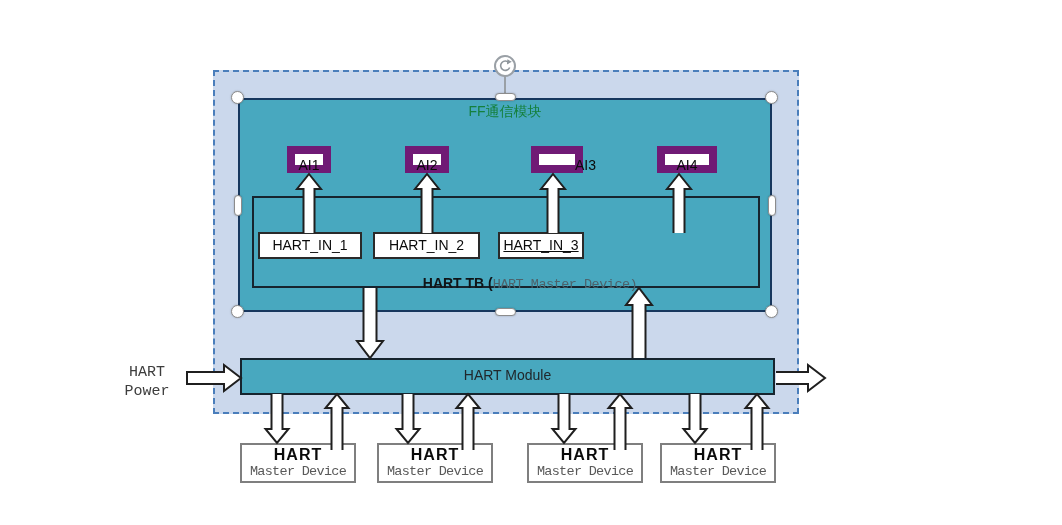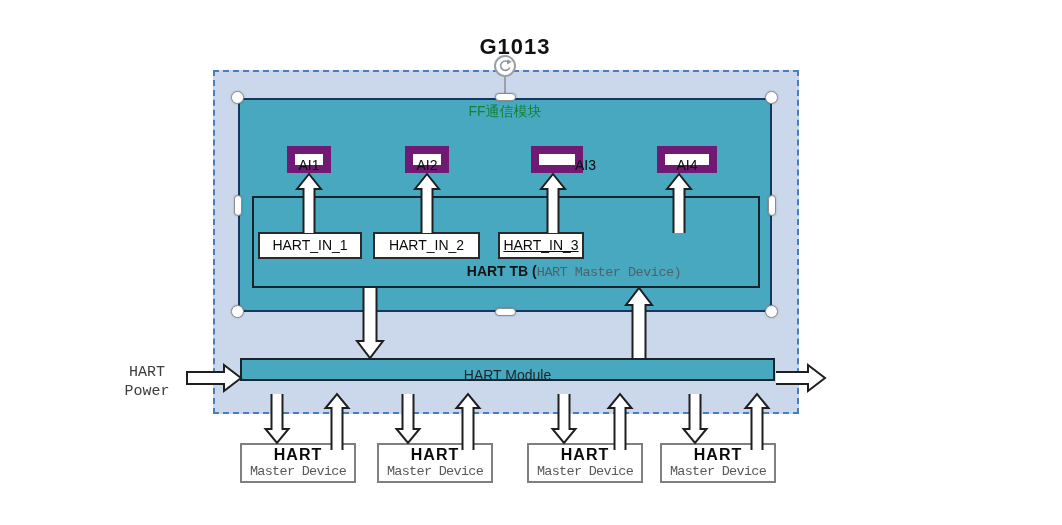--- a/index.html
+++ b/index.html
@@ -13,26 +13,26 @@
   #title{left:415px;top:34px;width:200px;text-align:center;font-size:22px;font-weight:bold;
     color:#111;letter-spacing:1px;}
   #outer-box{left:213px;top:70px;width:586px;height:344px;background:var(--panel);
     border:2px dashed var(--outerBorder);}
   #teal-box{left:238px;top:98px;width:534px;height:214px;background:var(--teal);
     border:2px solid var(--tealBorder);}
   #ff-label{left:238px;top:103px;width:534px;text-align:center;font-size:14px;color:#15803d;}
   .ai-box{top:146px;height:27px;background:#fff;border:8px solid #701a75;text-align:center;
     font-size:14px;line-height:23px;color:#0a0a0a;}
   #hart-tb{left:252px;top:196px;width:508px;height:92px;border:2px solid #16242e;}
-  #tb-label{left:252px;top:262px;width:556px;text-align:center;white-space:nowrap;margin-left:44px;}
+  #tb-label{left:252px;top:274px;width:556px;text-align:center;white-space:nowrap;}
   #tb-label .pre{font-size:14px;font-weight:600;color:#101417;}
   #tb-label .suf{font-family:"Liberation Mono",monospace;font-size:13.5px;color:#4c636c;letter-spacing:-0.5px;}
   .hin-box{top:232px;height:27px;background:#fff;border:2px solid #2a2a2a;text-align:center;
     font-size:14px;line-height:23px;color:#0a0a0a;}
-  #hart-bar{left:240px;top:358px;width:535px;height:23px;background:var(--teal);
+  #hart-bar{left:240px;top:358px;width:535px;height:37px;background:var(--teal);
     border:2px solid #16242e;text-align:center;font-size:14px;line-height:30px;color:#20272b;}
   .io-label{font-family:"Liberation Mono",monospace;color:#3d3d3d;text-align:center;line-height:19px;}
   #label-left{left:108px;top:363px;width:78px;font-size:15px;}
   #label-right{left:816px;top:362px;width:108px;font-size:13px;letter-spacing:-0.5px;}
   .md-box{top:443px;width:116px;height:40px;background:#fff;border:2px solid #7f7f7f;text-align:center;}
   .md-box .l1{font-size:16px;font-weight:bold;color:#0a0a0a;letter-spacing:1px;margin-top:1px;line-height:18px;}
   .md-box .l2{font-family:"Liberation Mono",monospace;font-size:13.5px;color:var(--grayText);
     letter-spacing:-0.7px;line-height:16px;}
   #arrow-layer{left:0;top:0;pointer-events:none;}
   .handle{position:absolute;box-sizing:border-box;background:#fff;border:1.5px solid #8c8c8c;
@@ -41,21 +41,20 @@
   .h-pill{border-radius:4px;}
   #rotate-stem{left:504px;top:76px;width:2px;height:17px;background:#9aa0a6;}
   #rotate-handle{left:494px;top:55px;width:22px;height:22px;border-radius:50%;background:#fff;
     border:2px solid #9aa0a6;}
 </style>
 </head>
 <body>
 
 <div id="canvas">
 
-  <div class="abs" id="title">G1013</div>
 
   <div class="abs" id="outer-box"></div>
 
   <div class="abs" id="teal-box"></div>
   <div class="abs" id="ff-label">FF通信模块</div>
 
   <div class="abs" id="hart-tb"></div>
   <div class="abs" id="tb-label">
     <span class="pre">HART TB (</span><span class="suf">HART Master Device)</span>
   </div>

